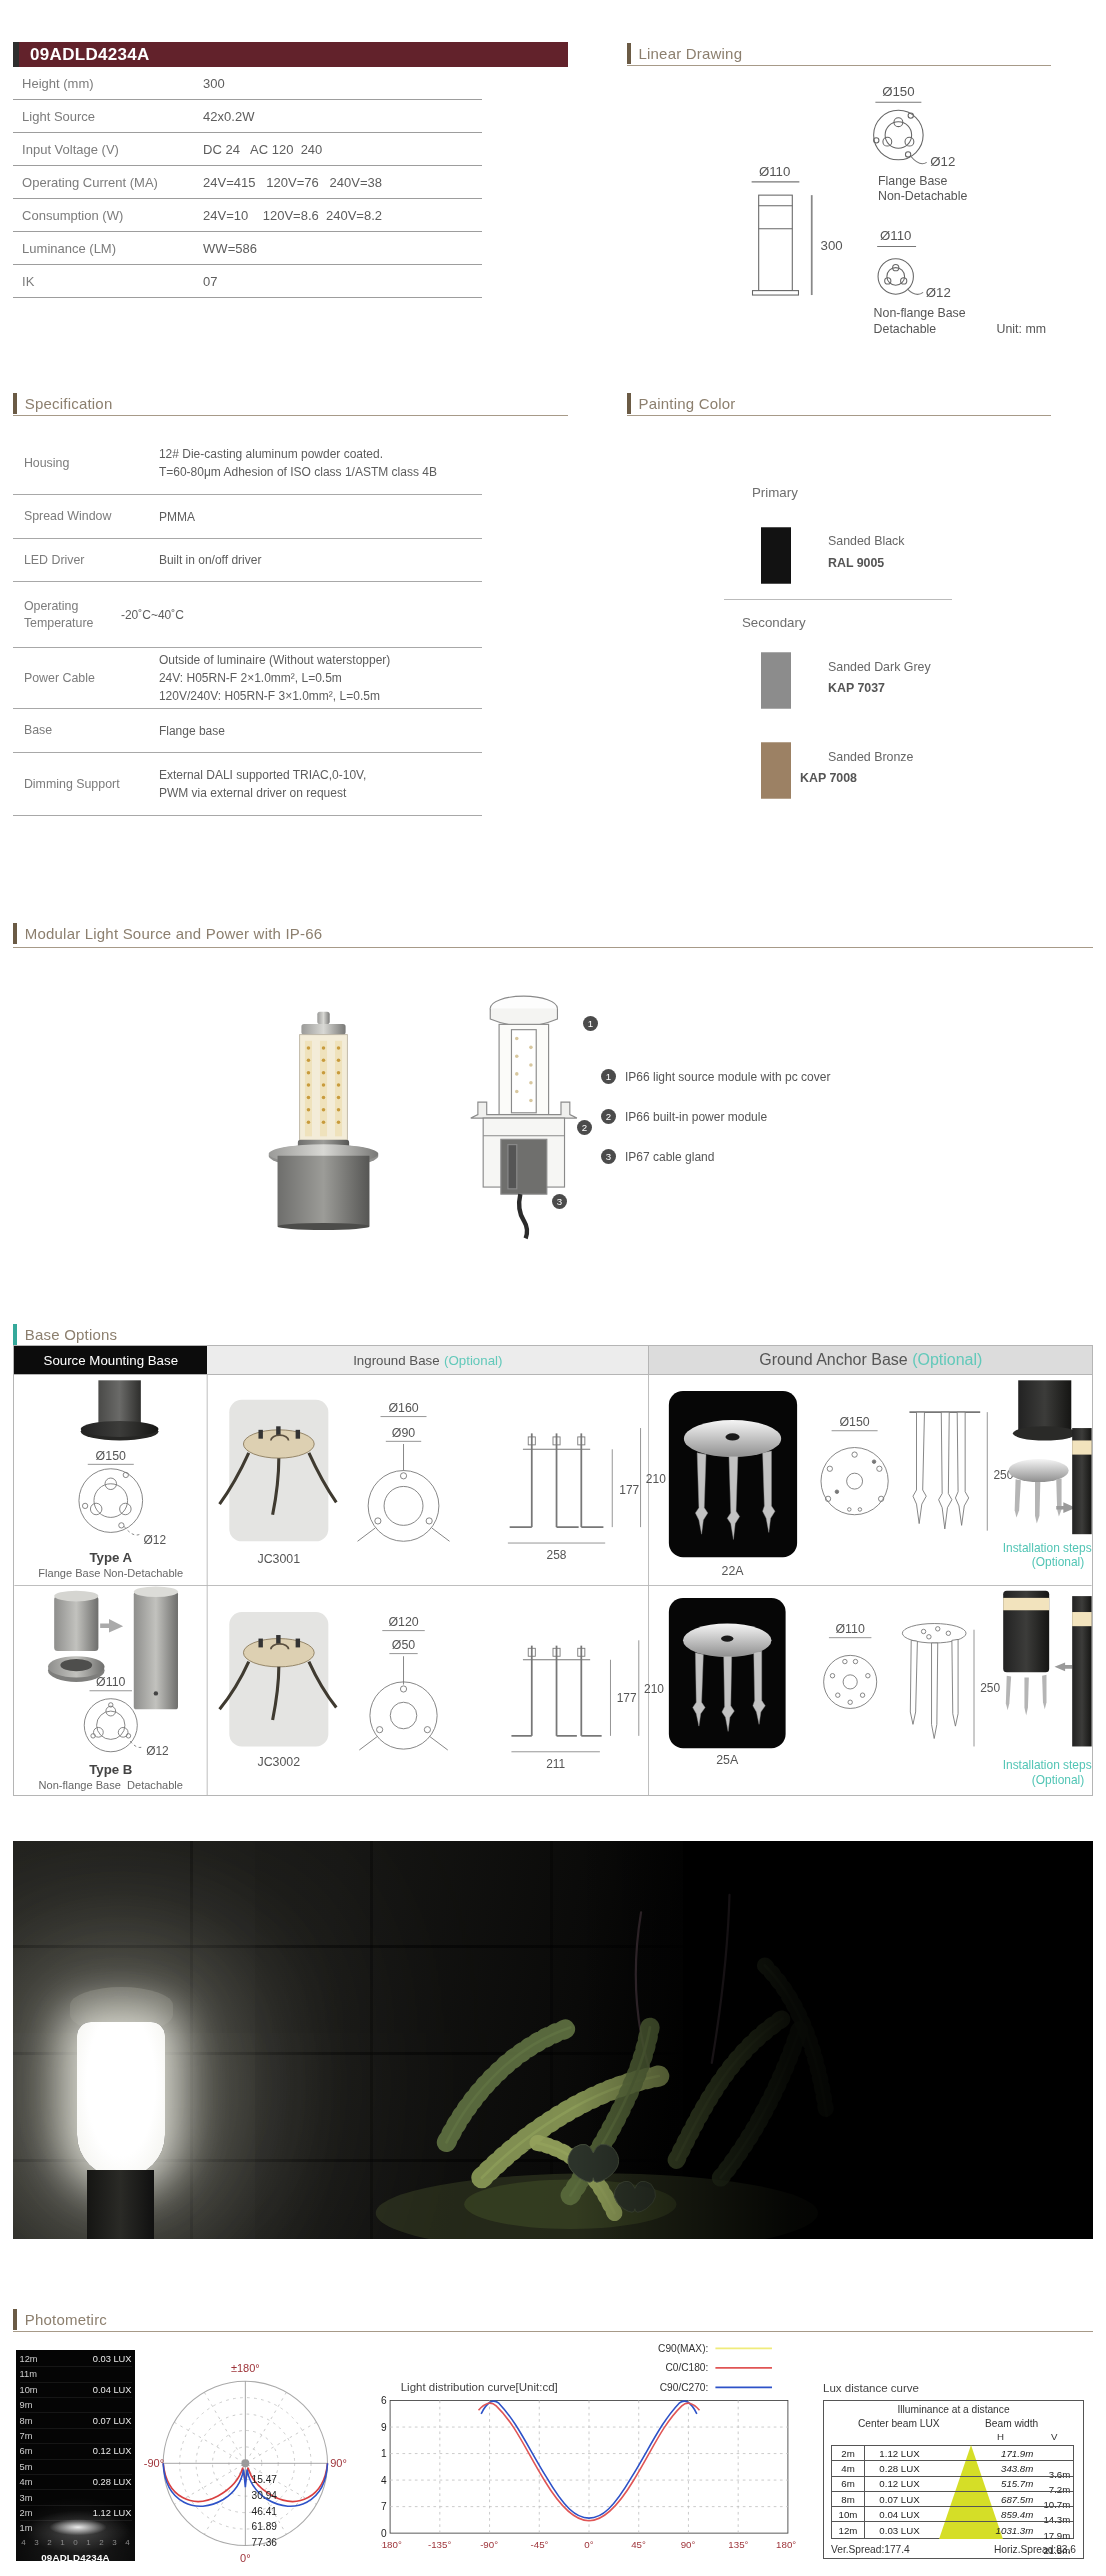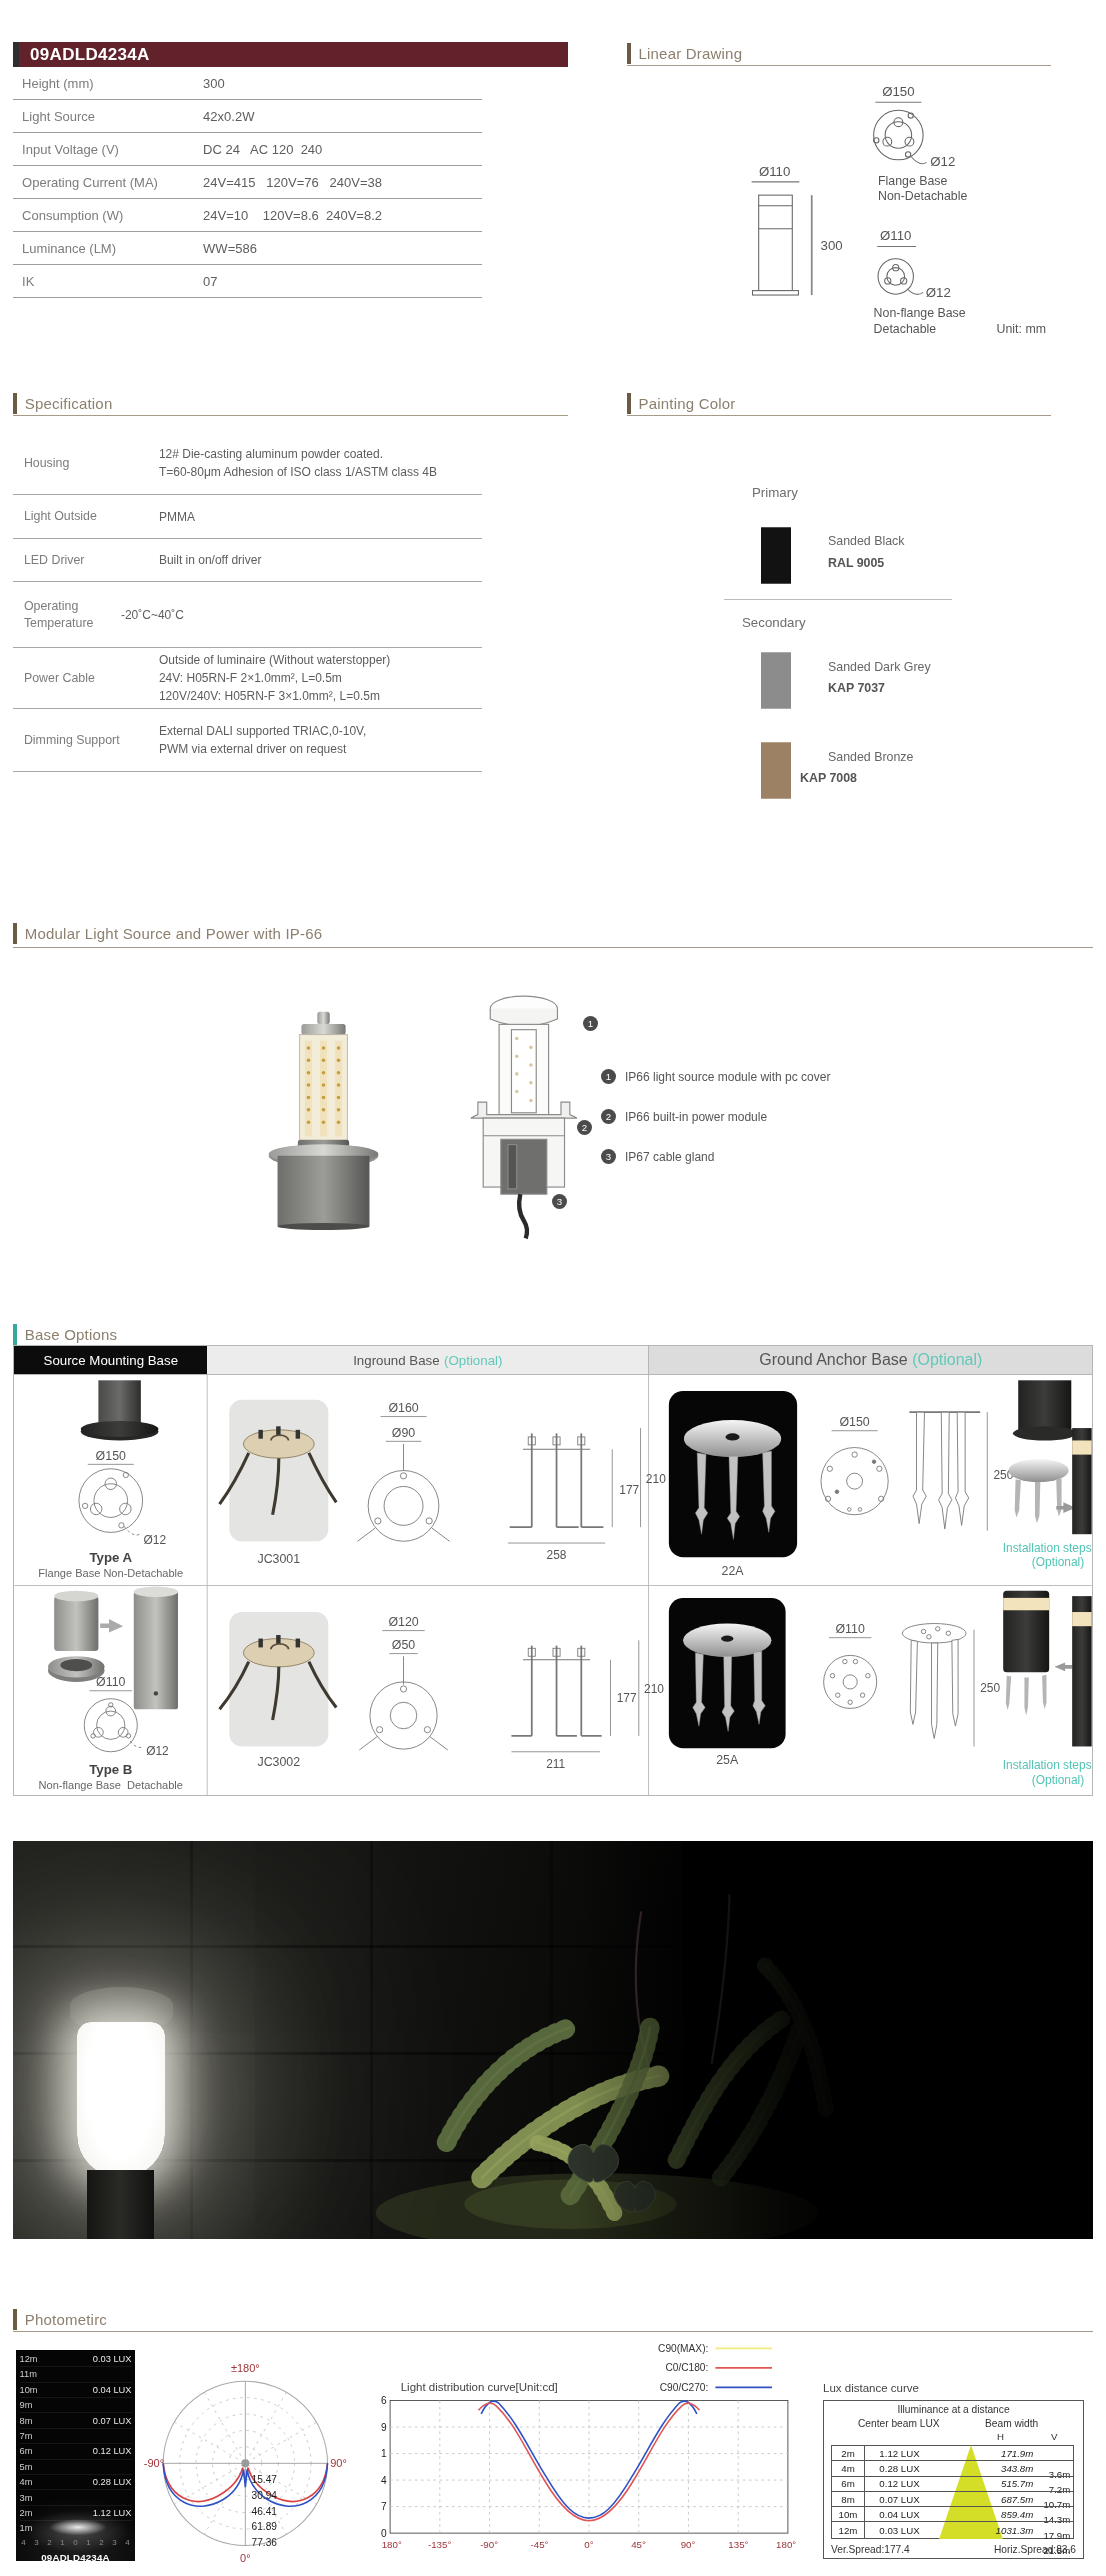--- a/index.html
+++ b/index.html
@@ -185,36 +185,40 @@
     <div class="sec-txt">Specification</div>
   </div>
   <div class="sec-rule" style="left:13.3px;top:415px;width:555px;"></div>
   <div class="srows">
     <div class="srow" style="min-height:62px;">
         <div class="lbl">Housing</div>
         <div class="val">12# Die-casting aluminum powder coated.
 T=60-80μm Adhesion of ISO class 1/ASTM class 4B</div>
       </div>
     <div class="srow" style="min-height:43px;">
-        <div class="lbl">Light Outside</div>
+        <div class="lbl">Spread Window</div>
         <div class="val">PMMA</div>
       </div>
     <div class="srow" style="min-height:42px;">
         <div class="lbl">LED Driver</div>
         <div class="val">Built in on/off driver</div>
       </div>
     <div class="srow" style="min-height:65px;">
         <div class="lbl" style="width:97px;">Operating Temperature</div>
         <div class="val">-20˚C~40˚C</div>
       </div>
     <div class="srow" style="min-height:60px;">
         <div class="lbl">Power Cable</div>
         <div class="val">Outside of luminaire (Without waterstopper)
 24V: H05RN-F 2×1.0mm², L=0.5m
 120V/240V: H05RN-F 3×1.0mm², L=0.5m</div>
+      </div>
+    <div class="srow" style="min-height:43px;">
+        <div class="lbl">Base</div>
+        <div class="val">Flange base</div>
       </div>
     <div class="srow" style="min-height:62px;">
         <div class="lbl">Dimming Support</div>
         <div class="val">External DALI supported TRIAC,0-10V,
 PWM via external driver on request</div>
       </div>
   </div>
 
   <div class="sec-head" style="left:627px;top:392px;">
     <div class="sec-bar"></div>

